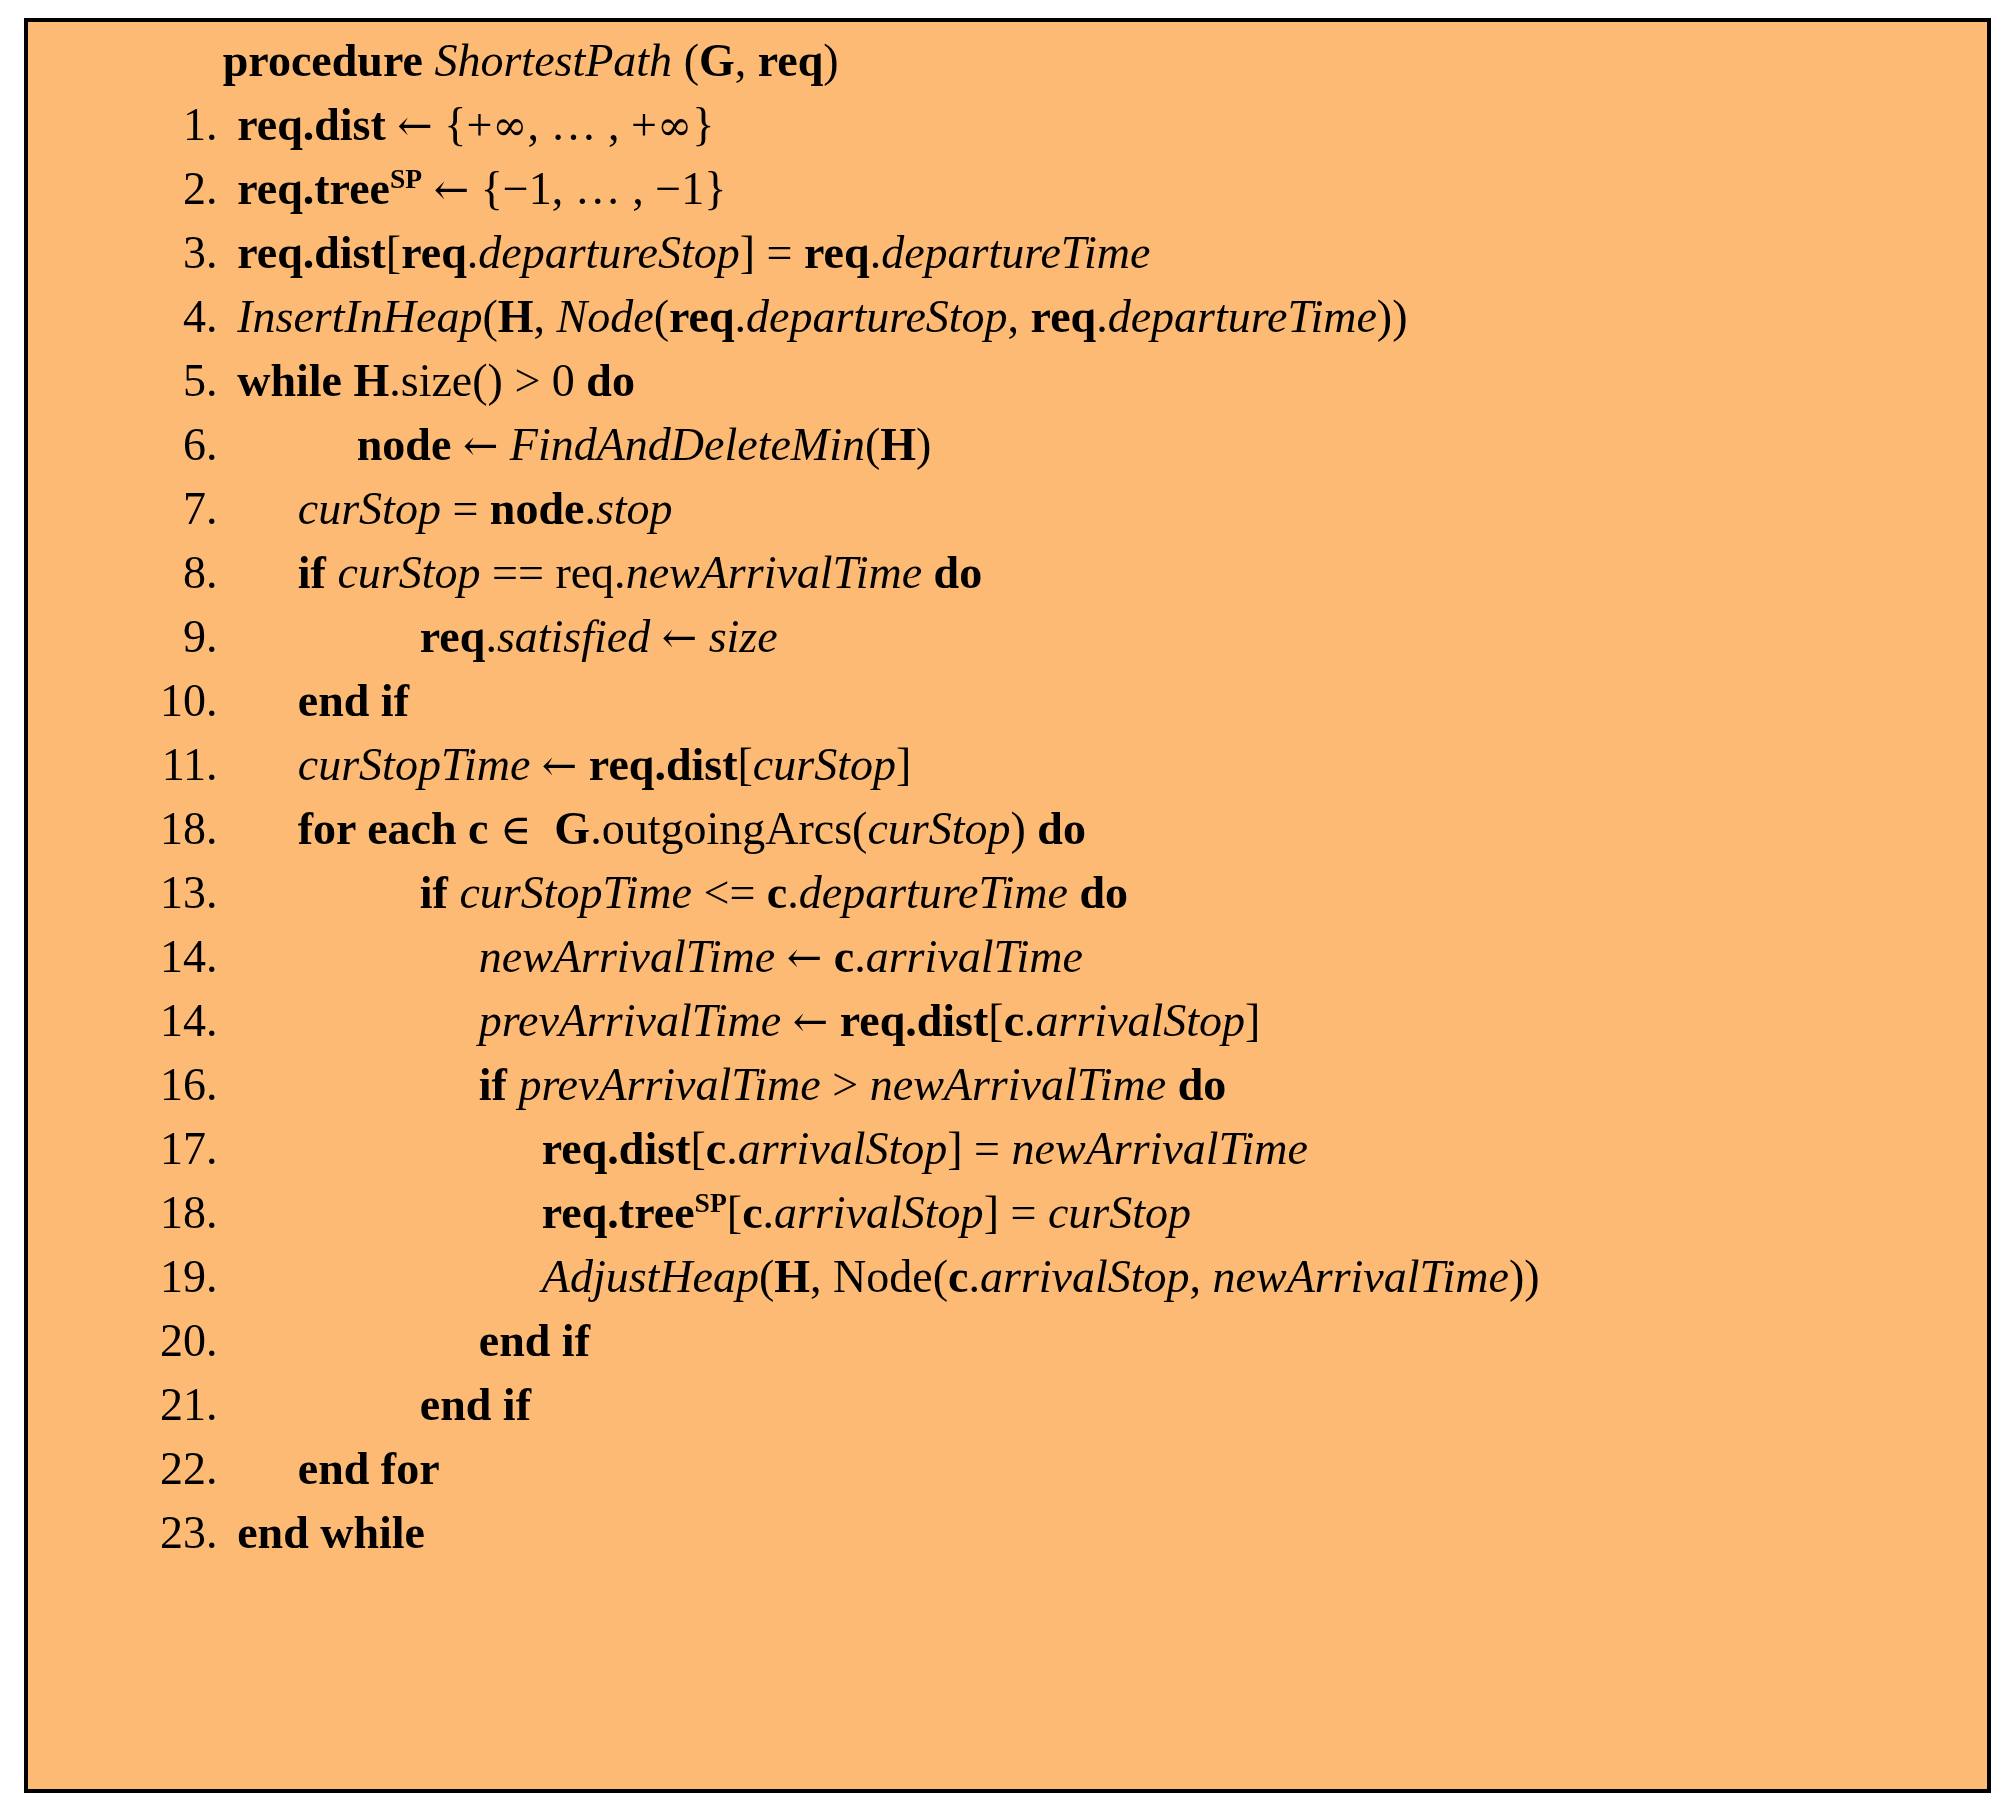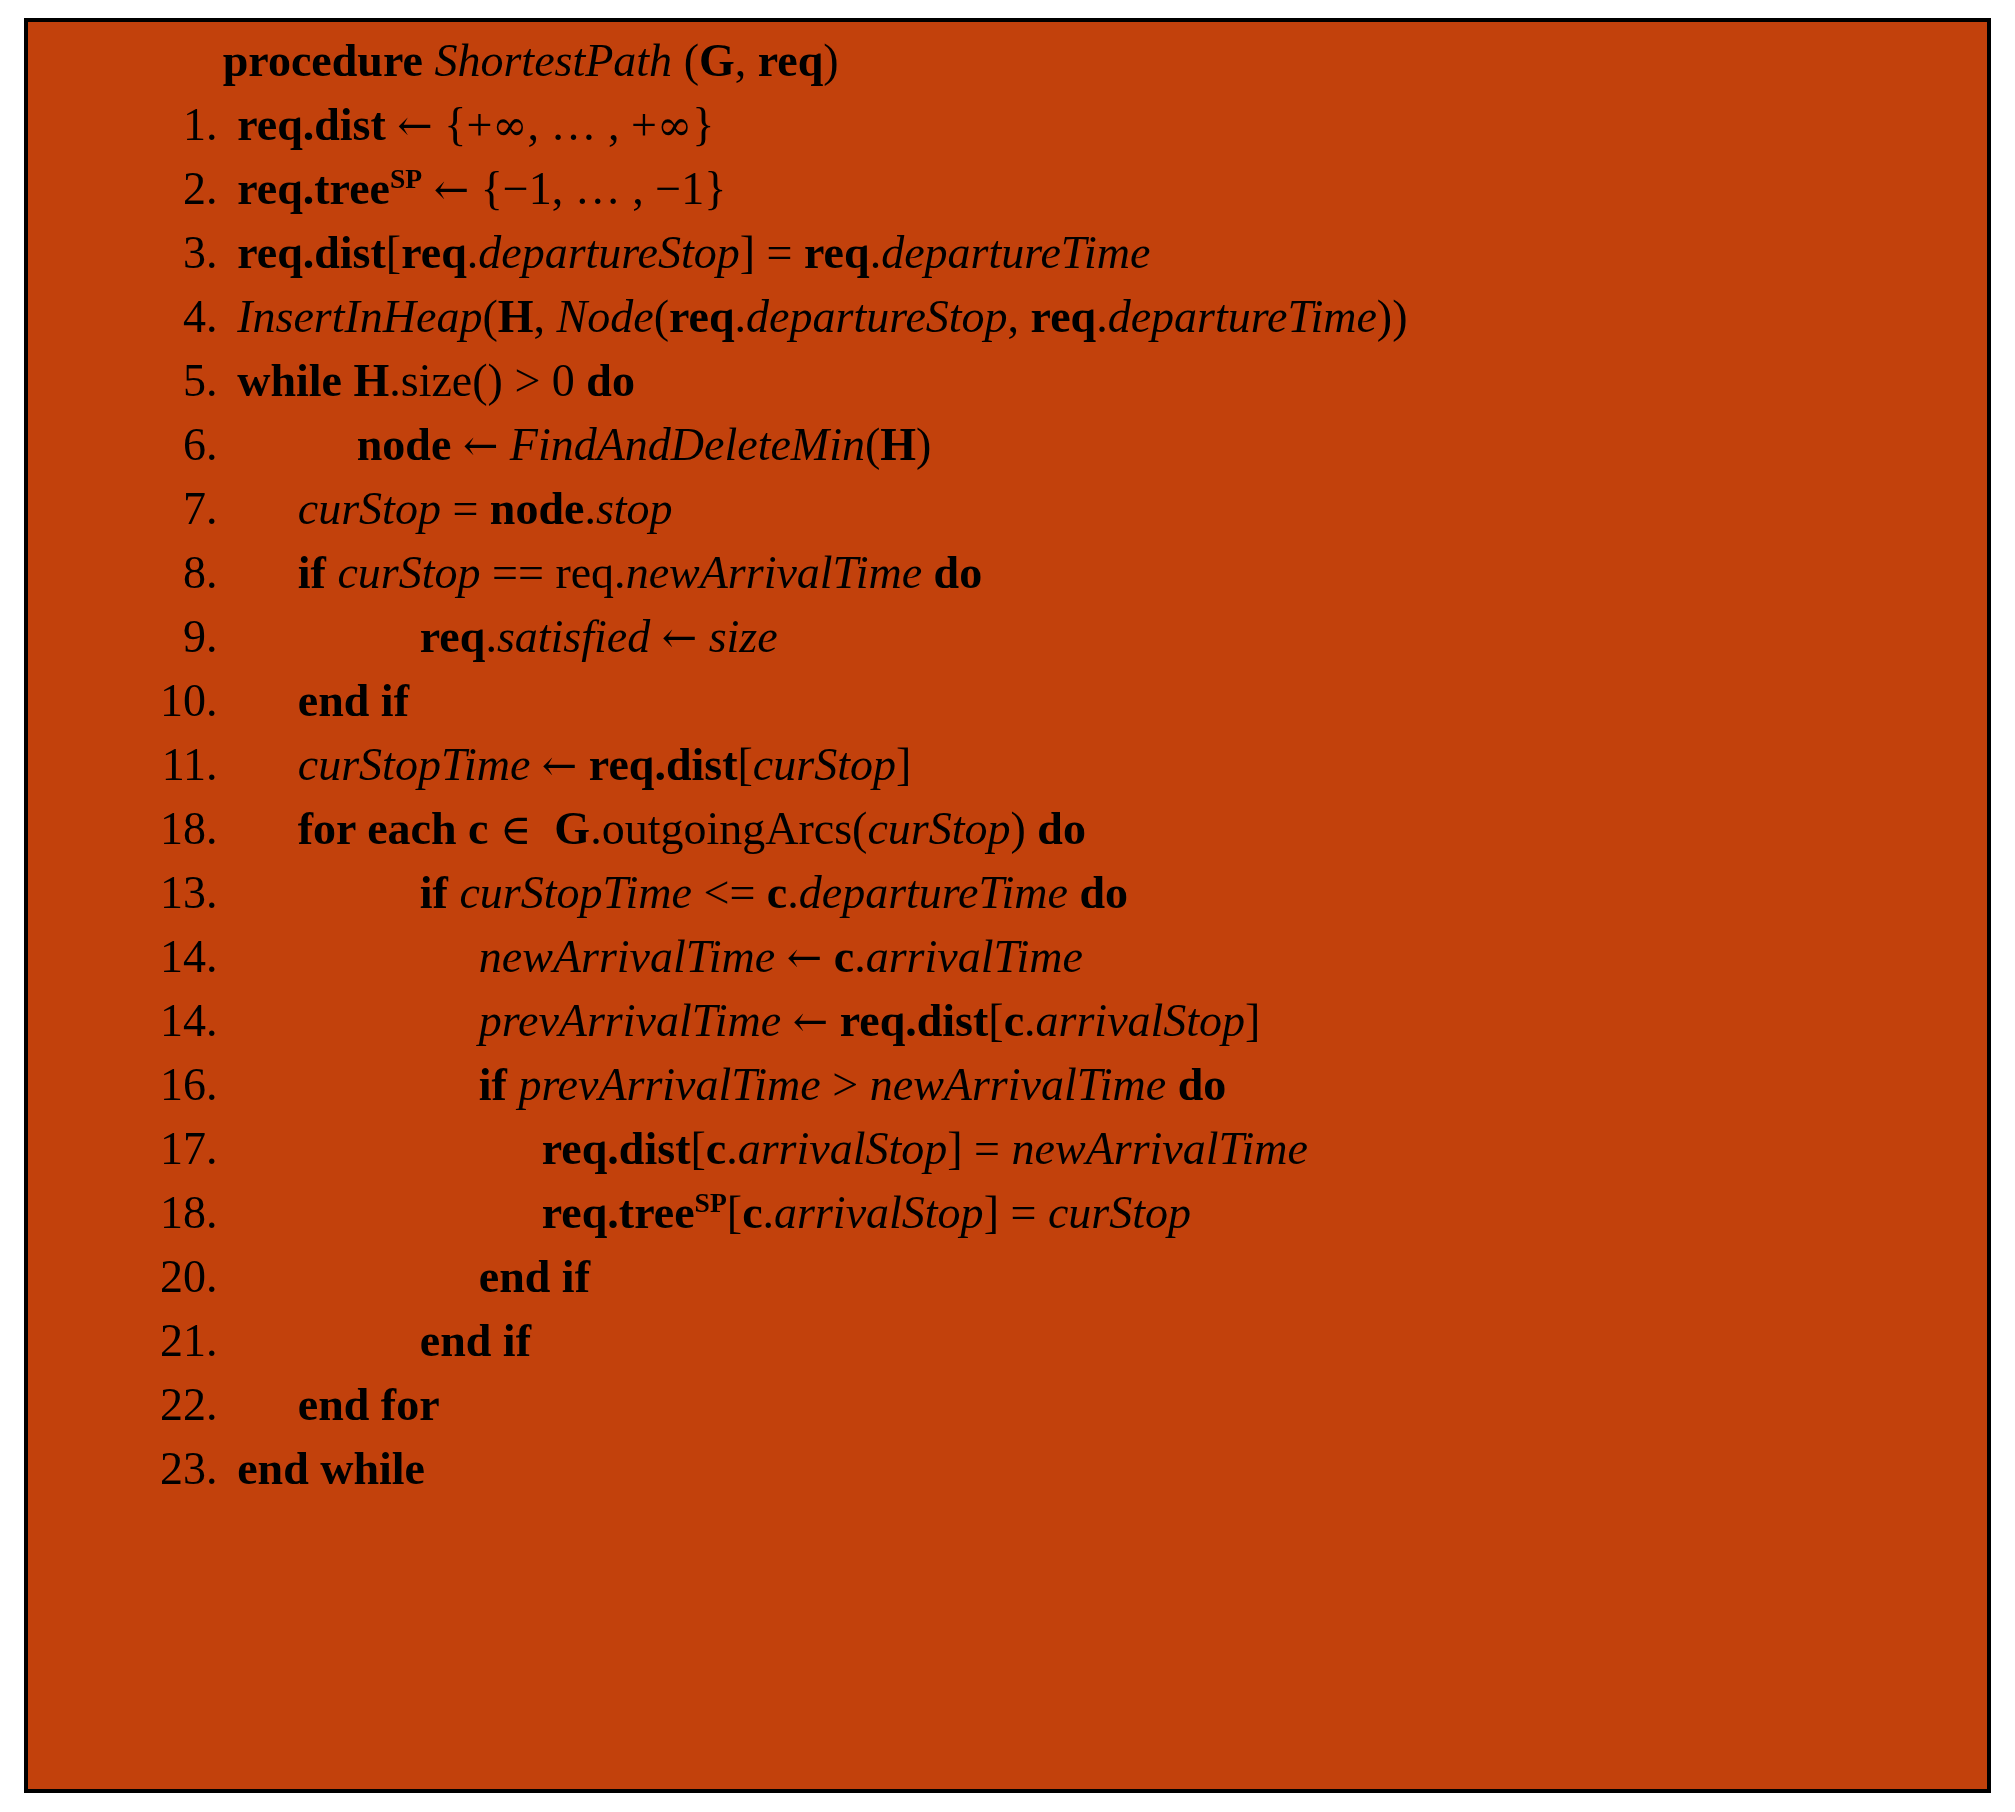--- a/index.html
+++ b/index.html
@@ -16,21 +16,21 @@
   }
 
   #algo-frame {
     position: absolute;
     left: 23.6px;
     top: 18.4px;
     width: 1967px;
     height: 1775px;
     box-sizing: border-box;
     border: 4.6px solid #000000;
-    background: #c2410c;
+    background: #fdba74;
   }
 
   #algo-body {
     position: relative;
     width: 100%;
     height: 100%;
     padding-top: 6.6px;
     box-sizing: border-box;
   }
 
@@ -172,20 +172,24 @@
     <div class="code-line">
       <span class="line-no">17.</span>
       <span class="line-text ind-6"><b>req.dist</b>[<b>c</b>.<i>arrivalStop</i>] = <i>newArrivalTime</i></span>
     </div>
 
     <div class="code-line">
       <span class="line-no">18.</span>
       <span class="line-text ind-6"><b>req.tree</b><span class="sup">SP</span>[<b>c</b>.<i>arrivalStop</i>] = <i>curStop</i></span>
     </div>
 
+    <div class="code-line">
+      <span class="line-no">19.</span>
+      <span class="line-text ind-6"><i>AdjustHeap</i>(<b>H</b>, Node(<b>c</b>.<i>arrivalStop</i>, <i>newArrivalTime</i>))</span>
+    </div>
 
     <div class="code-line">
       <span class="line-no">20.</span>
       <span class="line-text ind-5"><b>end if</b></span>
     </div>
 
     <div class="code-line">
       <span class="line-no">21.</span>
       <span class="line-text ind-4"><b>end if</b></span>
     </div>

